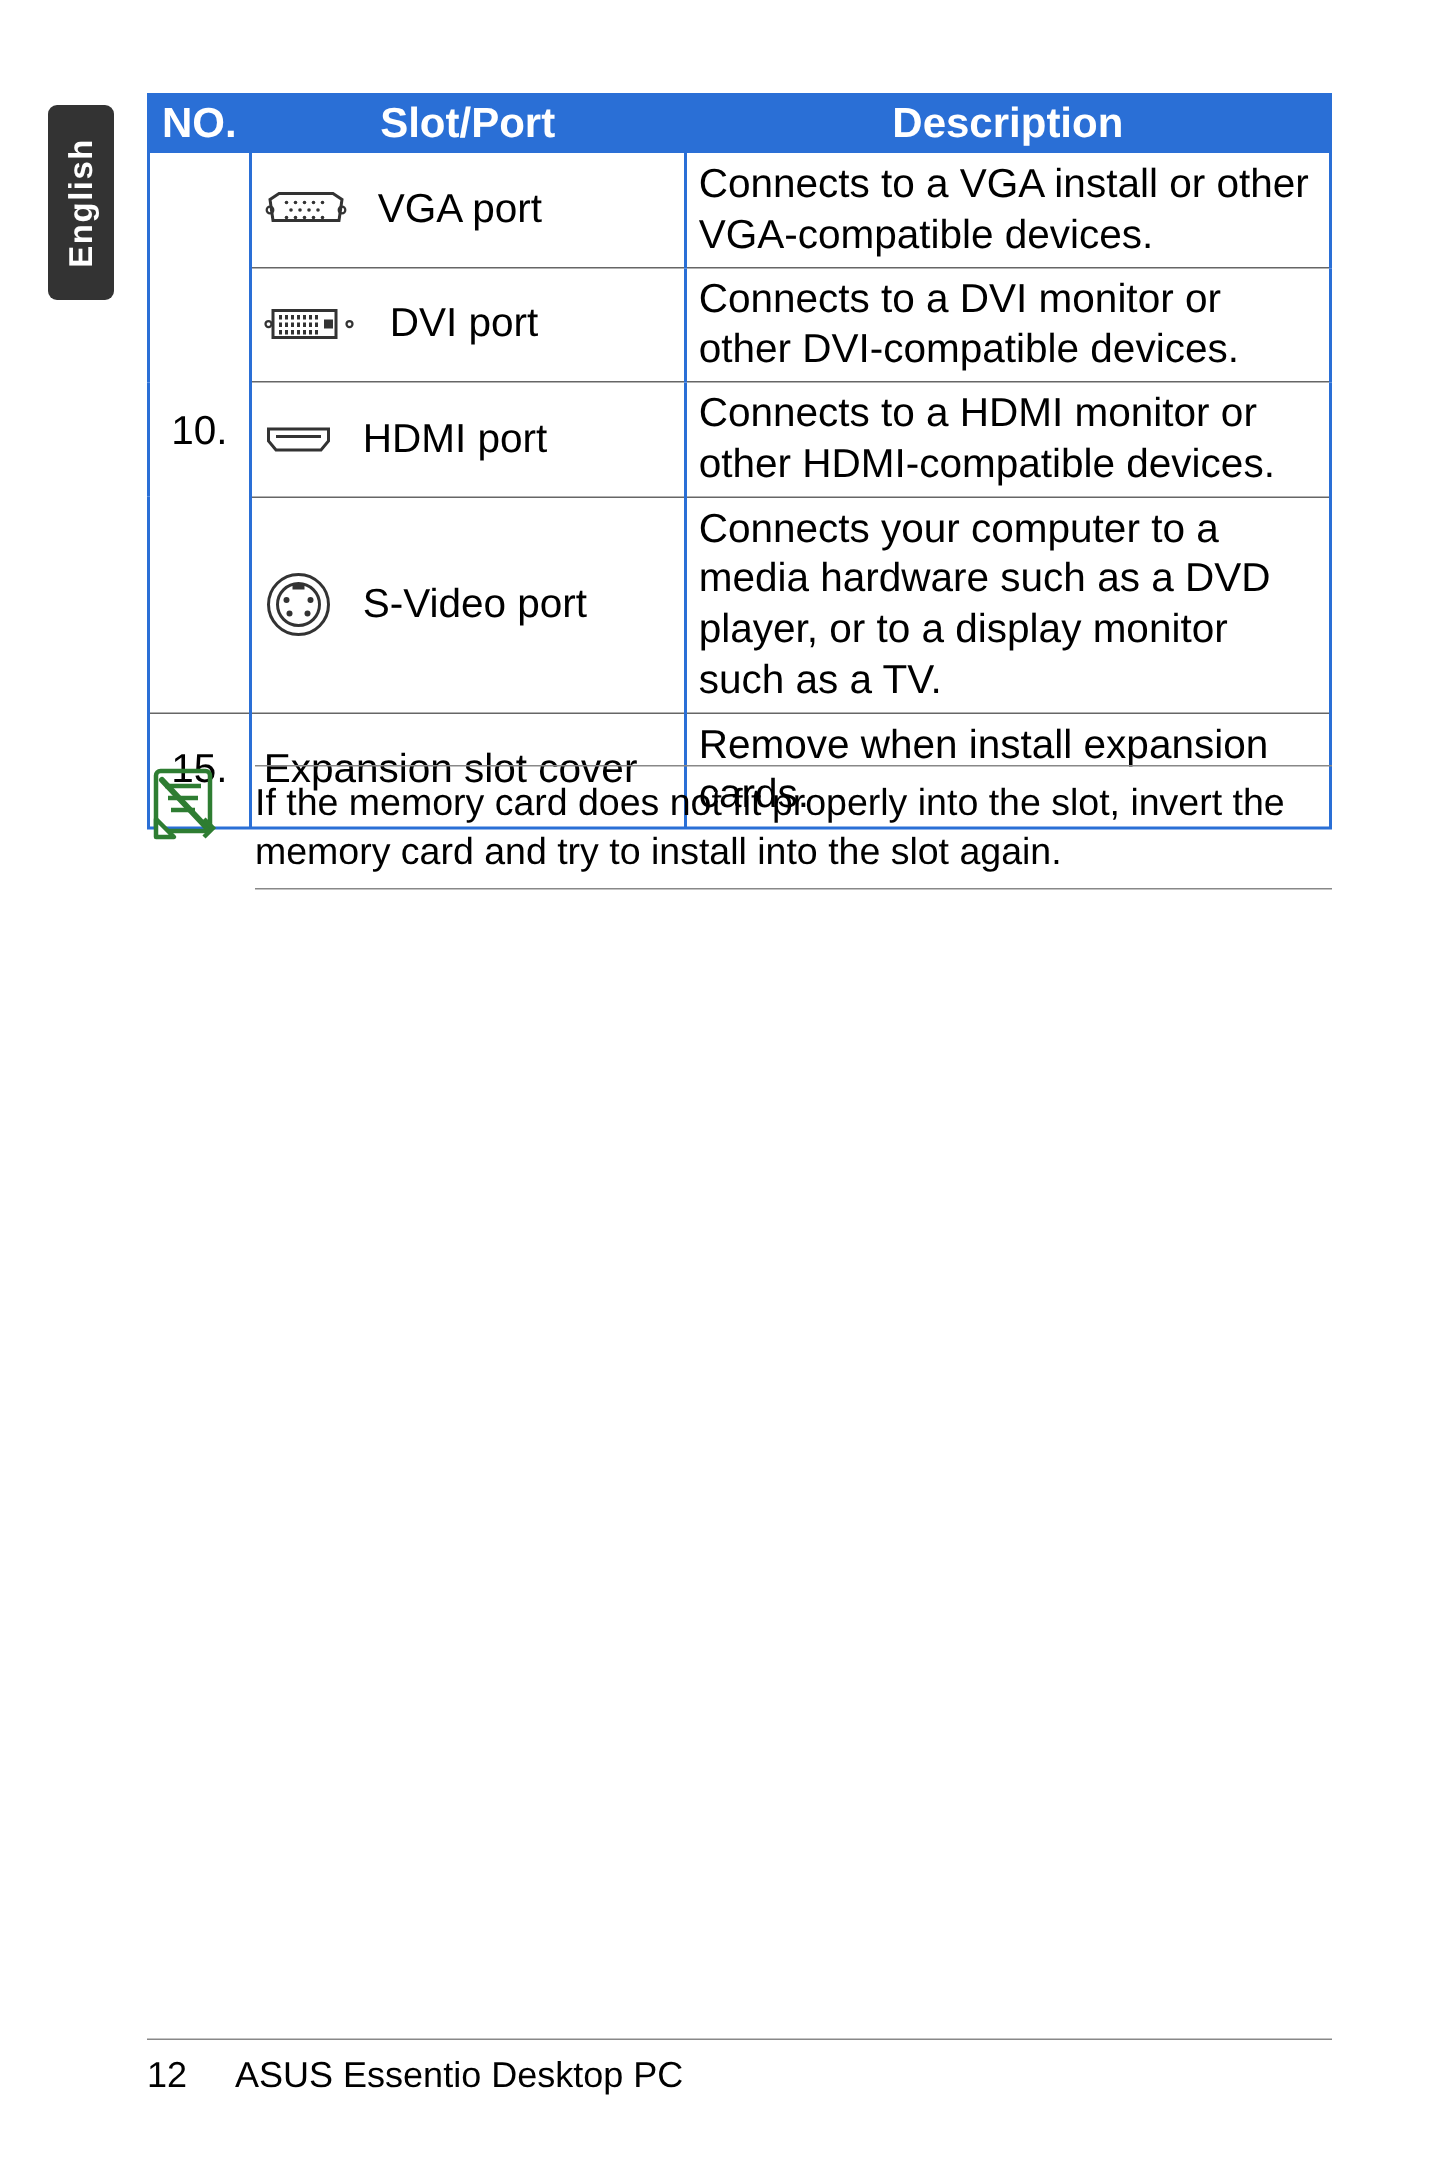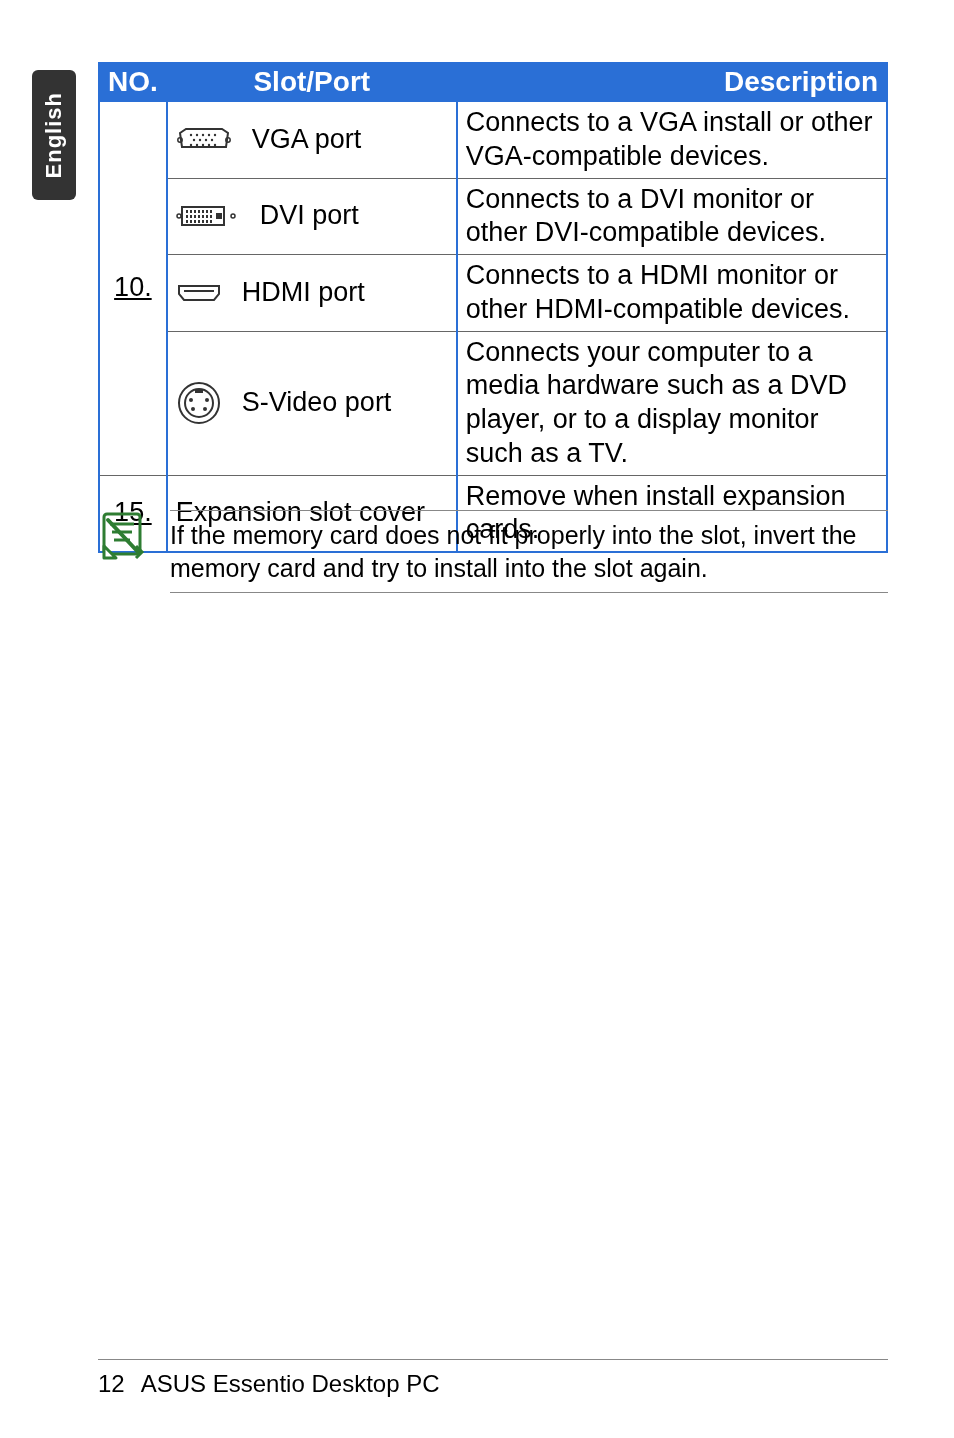--- a/index.html
+++ b/index.html
@@ -29,37 +29,37 @@
   table.ports {
     border-collapse: collapse;
     width: 100%;
     border: 2px solid #2a6fd6;
   }
   table.ports th {
     background: #2a6fd6;
     color: #fff;
     font-weight: bold;
     font-size: 28px;
-    text-align: right;
+    text-align: center;
     padding: 2px 8px;
     border: 2px solid #2a6fd6;
   }
   table.ports th.no { text-align: center; width: 60px; }
   table.ports th.slot { text-align: center; width: 290px; }
   table.ports td {
     border-top: 1px solid #666;
     border-bottom: 1px solid #666;
     border-left: 2px solid #2a6fd6;
     border-right: 2px solid #2a6fd6;
     font-size: 27px;
     padding: 4px 8px;
     vertical-align: middle;
     line-height: 1.25;
   }
-  table.ports td.no { text-align: center; vertical-align: middle; text-decoration: underline; }
+  table.ports td.no { text-align: center; vertical-align: middle; }
   table.ports td.slot { text-align: left; }
   table.ports td.slot .row { display: flex; align-items: center; gap: 20px; }
   table.ports td.slot .row.center { text-align:left; display:block;}
   table.ports td.slot svg { flex-shrink: 0; }
   .note-block {
     position: absolute;
     left: 98px;
     top: 510px;
     width: 790px;
     display: flex;
@@ -81,21 +81,21 @@
     right: 66px;
     bottom: 78px;
     border-top: 1px solid #888;
   }
   .footer {
     position: absolute;
     left: 98px;
     bottom: 40px;
     font-size: 24px;
     display: flex;
-    gap: 16px;
+    gap: 32px;
     align-items: baseline;
   }
 </style>
 </head>
 <body>
 
 <div class="page">
   <div class="side-tab">
     <span>English</span>
   </div>

